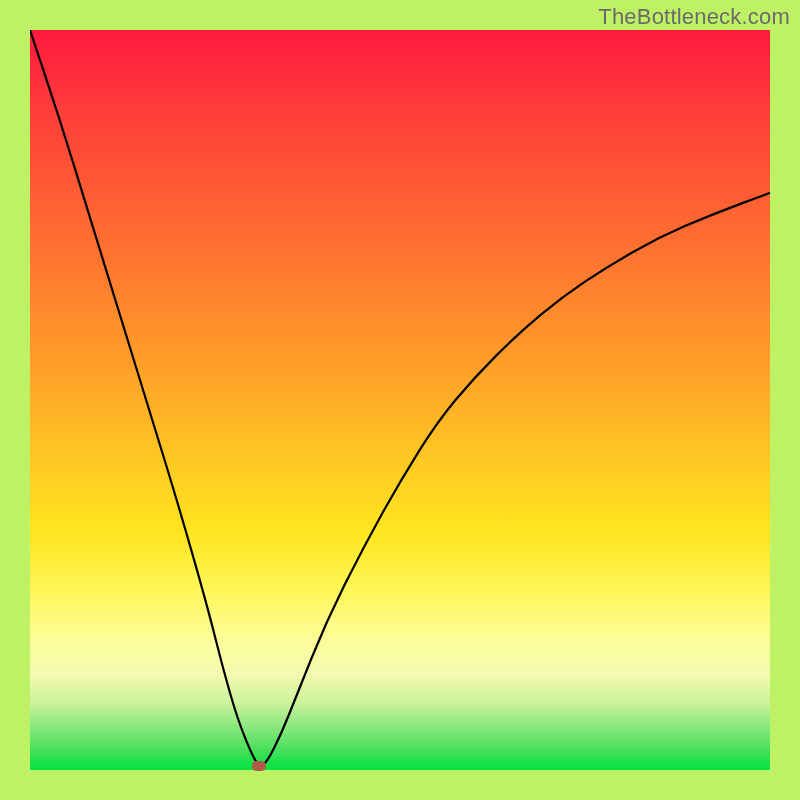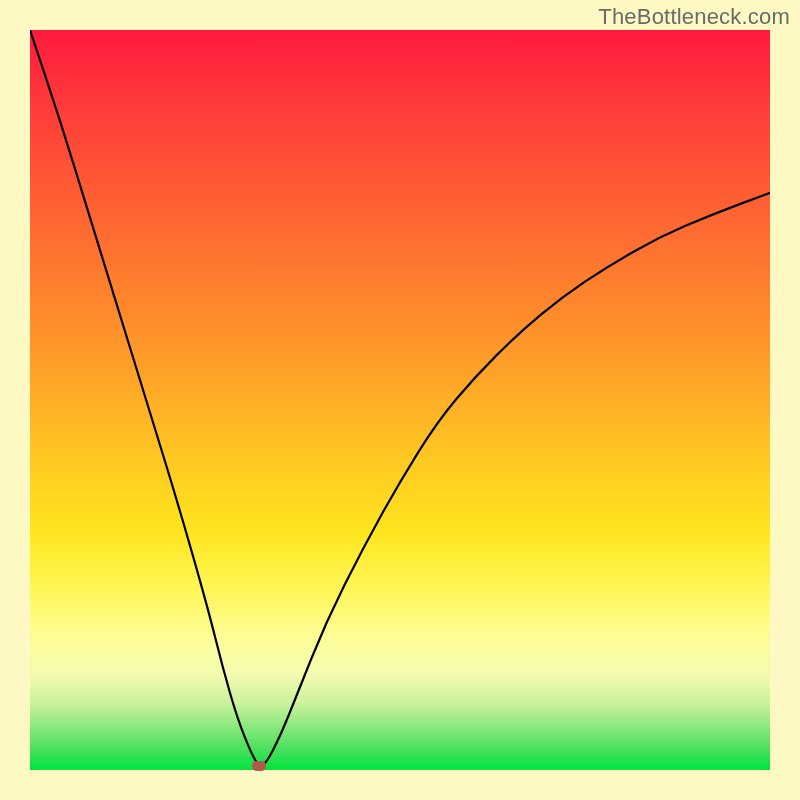--- a/index.html
+++ b/index.html
@@ -7,21 +7,21 @@
     padding: 0;
     width: 800px;
     height: 800px;
     overflow: hidden;
     font-family: Arial, Helvetica, sans-serif;
   }
   .stage {
     position: relative;
     width: 800px;
     height: 800px;
-    background: #fef9c3;
+    background: #bef264;
   }
   .plot-area {
     position: absolute;
     left: 30px;
     top: 30px;
     width: 740px;
     height: 740px;
     
     background: linear-gradient(
       to bottom,

